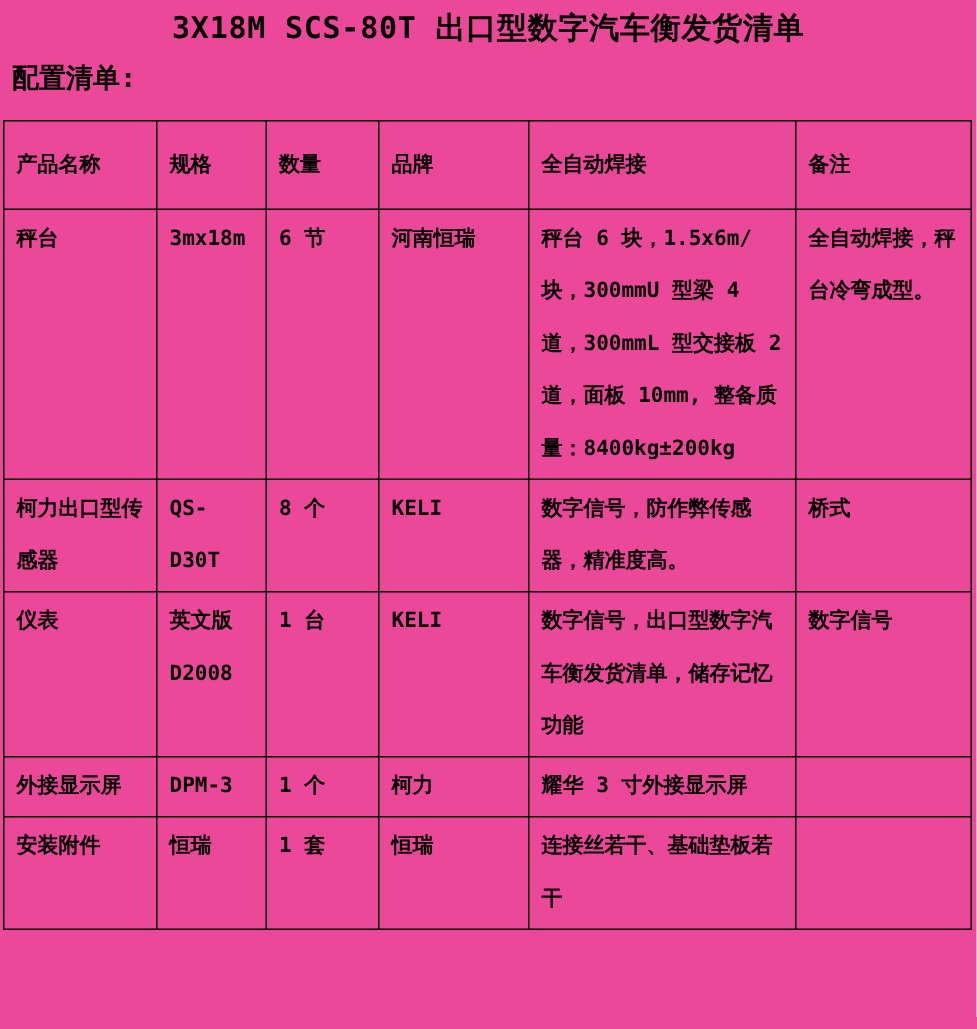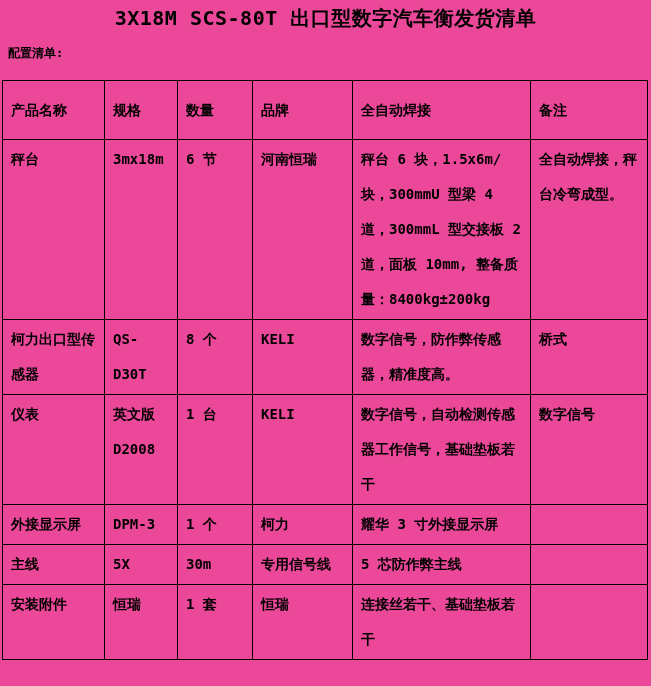--- a/index.html
+++ b/index.html
@@ -19,21 +19,21 @@
   .doc-title {
     margin: 5px 0 0 0;
     text-align: center;
     font-size: 20px;
     line-height: 26px;
     font-weight: bold;
     letter-spacing: 0.5px;
   }
   .section-label {
     margin: 12px 0 17px 8px;
-    font-size: 12px;
+    font-size: 18px;
     line-height: 20px;
     font-weight: bold;
   }
   table.spec-table {
     margin-left: 2px;
     width: 645px;
     border-collapse: collapse;
     table-layout: fixed;
   }
   table.spec-table col.c1 { width: 102px; }
@@ -110,37 +110,29 @@
         <td>8 个</td>
         <td>KELI</td>
         <td class="tech-cell">数字信号，防作弊传感器，精准度高。</td>
         <td>桥式</td>
       </tr>
       <tr class="row-3">
         <td>仪表</td>
         <td>英文版 D2008</td>
         <td>1 台</td>
         <td>KELI</td>
-        <td class="tech-cell">数字信号，自动检测传感器工作信号，基础垫板若干</td>
+        <td class="tech-cell">数字信号，出口型数字汽车衡发货清单，储存记忆功能</td>
         <td>数字信号</td>
       </tr>
       <tr class="row-5">
         <td>外接显示屏</td>
         <td>DPM-3</td>
         <td>1 个</td>
         <td>柯力</td>
         <td class="tech-cell">耀华 3 寸外接显示屏</td>
-        <td></td>
-      </tr>
-      <tr class="row-6">
-        <td>主线</td>
-        <td>5X</td>
-        <td>30m</td>
-        <td>专用信号线</td>
-        <td class="tech-cell">5 芯防作弊主线</td>
         <td></td>
       </tr>
       <tr class="row-7">
         <td>安装附件</td>
         <td>恒瑞</td>
         <td>1 套</td>
         <td>恒瑞</td>
         <td class="tech-cell">连接丝若干、基础垫板若干</td>
         <td></td>
       </tr>

